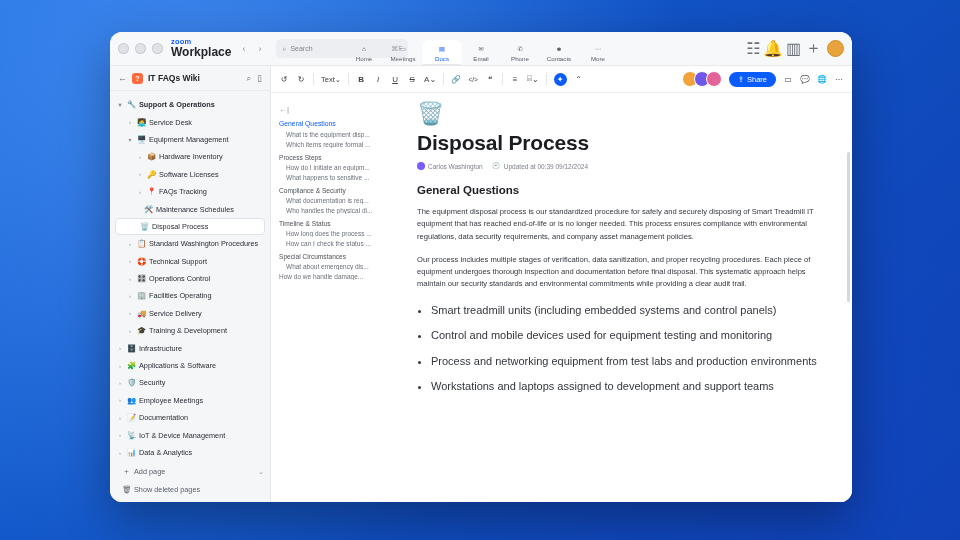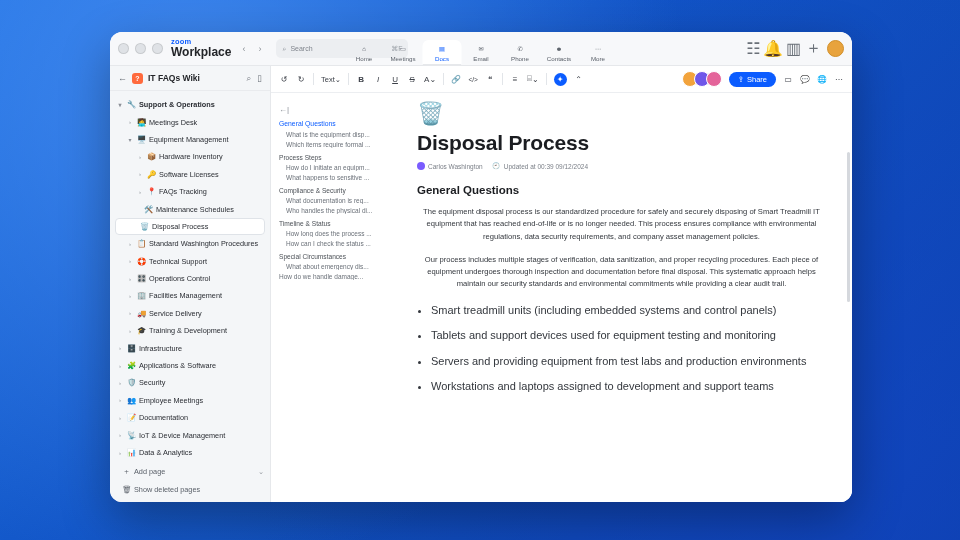--- a/index.html
+++ b/index.html
@@ -323,21 +323,20 @@
     font-size: 9.5px;
     font-weight: bold;
     color: #1b1d21;
     margin: 0 0 8px 0;
   }
   .p {
     font-size: 7.6px;
     line-height: 1.62;
     color: #33373d;
     margin: 0 0 11px 0;
-    text-align: center;
   }
   .h3.spaced { margin-top: 16px; margin-bottom: 10px; }
   ul.bullets {
     margin: 0;
     padding-left: 14px;
   }
   ul.bullets li {
     font-size: 11px;
     color: #33373d;
     line-height: 1.5;
@@ -435,21 +434,21 @@
 
       <div class="tree">
         <div class="row bold" style="padding-left:6px">
           <span class="caret">▾</span>
           <span class="emo">🔧</span>
           <span>Support &amp; Operations</span>
         </div>
         <div class="row" style="padding-left:16px">
           <span class="caret">›</span>
           <span class="emo">🧑‍💻</span>
-          <span>Meetings Desk</span>
+          <span>Service Desk</span>
         </div>
         <div class="row" style="padding-left:16px">
           <span class="caret">▾</span>
           <span class="emo">🖥️</span>
           <span>Equipment Management</span>
         </div>
         <div class="row" style="padding-left:26px">
           <span class="caret">›</span>
           <span class="emo">📦</span>
           <span>Hardware Inventory</span>
@@ -483,21 +482,21 @@
           <span>Technical Support</span>
         </div>
         <div class="row" style="padding-left:16px">
           <span class="caret">›</span>
           <span class="emo">🎛️</span>
           <span>Operations Control</span>
         </div>
         <div class="row" style="padding-left:16px">
           <span class="caret">›</span>
           <span class="emo">🏢</span>
-          <span>Facilities Management</span>
+          <span>Facilities Operating</span>
         </div>
         <div class="row" style="padding-left:16px">
           <span class="caret">›</span>
           <span class="emo">🚚</span>
           <span>Service Delivery</span>
         </div>
         <div class="row" style="padding-left:16px">
           <span class="caret">›</span>
           <span class="emo">🎓</span>
           <span>Training &amp; Development</span>
@@ -640,22 +639,22 @@
               <span>Updated at 00:39 09/12/2024</span>
             </span>
           </div>
 
           <h2 class="h2">General Questions</h2>
           <p class="p">The equipment disposal process is our standardized procedure for safely and securely disposing of Smart Treadmill IT equipment that has reached end-of-life or is no longer needed. This process ensures compliance with environmental regulations, data security requirements, and company asset management policies.</p>
           <p class="p">Our process includes multiple stages of verification, data sanitization, and proper recycling procedures. Each piece of equipment undergoes thorough inspection and documentation before final disposal. This systematic approach helps maintain our security standards and environmental commitments while providing a clear audit trail.</p>
 
           <ul class="bullets">
             <li>Smart treadmill units (including embedded systems and control panels)</li>
-            <li>Tablets and support devices used for equipment testing and monitoring</li>
-            <li>Servers and providing equipment from test labs and production environments</li>
+            <li>Control and mobile devices used for equipment testing and monitoring</li>
+            <li>Process and networking equipment from test labs and production environments</li>
             <li>Workstations and laptops assigned to development and support teams</li>
           </ul>
         </div>
 
         <div class="scrollbar"></div>
       </div>
     </div>
   </div>
 </div>
 

